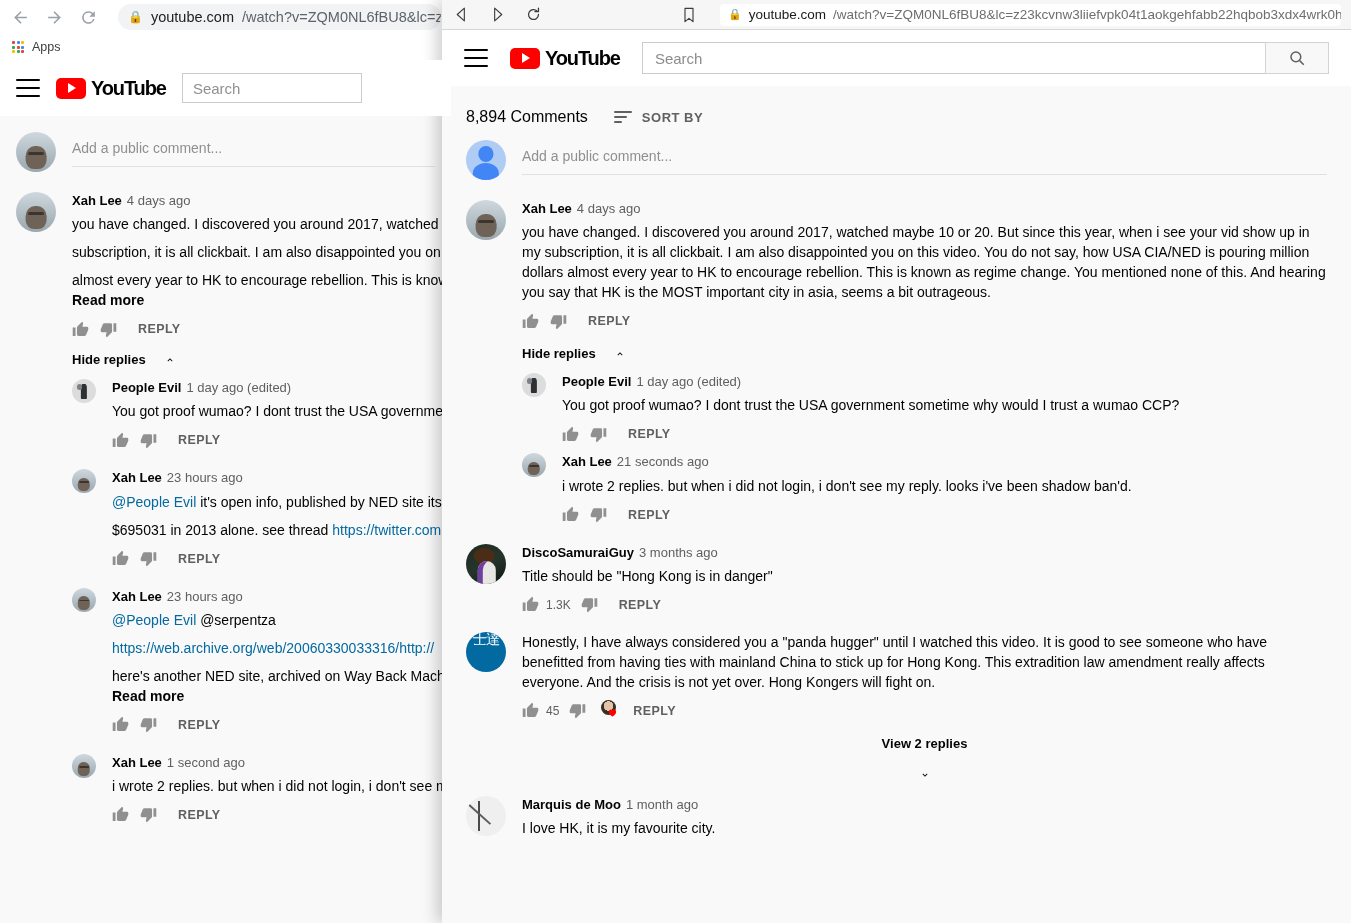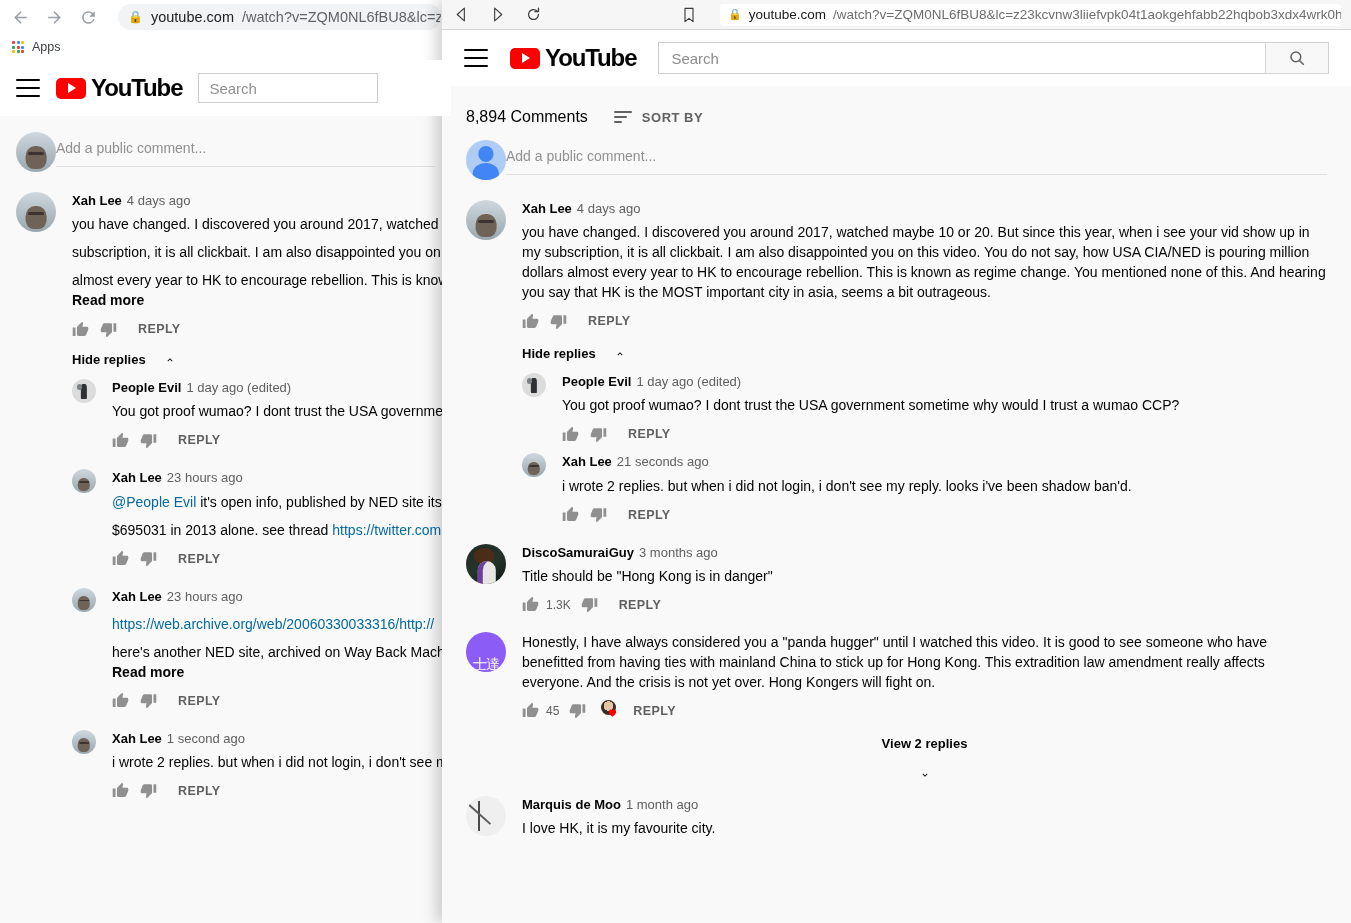--- a/index.html
+++ b/index.html
@@ -34,21 +34,21 @@
 
   .lw-yt-header {
     height: 56px; background:#fff; display:flex; align-items:center;
     padding: 0 16px; gap: 16px; position: relative; z-index: 3;
   }
   .yt-burger { width: 24px; height:18px; display:flex; flex-direction:column; justify-content:space-between; }
   .yt-burger span { display:block; height:2px; background:#030303; border-radius:1px; }
   .yt-logo { display:flex; align-items:center; gap:5px; }
   .yt-play { width:30px; height:21px; background:#ff0000; border-radius:5px; display:flex; align-items:center; justify-content:center; }
   .yt-play::after { content:""; width:0;height:0; border-left:8px solid #fff; border-top:5px solid transparent; border-bottom:5px solid transparent; margin-left:2px;}
-  .yt-word { font-weight: 700; font-size: 24px; letter-spacing:-1.1px; color:#030303; font-family:"Liberation Sans", sans-serif; }
+  .yt-word { font-weight: 700; font-size: 20px; letter-spacing:-1.1px; color:#030303; font-family:"Liberation Sans", sans-serif; }
   .yt-search-box { height: 30px; border:1px solid #ccc; background:#fff; display:flex; align-items:center; padding: 0 10px; font-size: 15px; color:#909090; }
 
   
   .lw-ghost {
     position:absolute; left:0; top:0; width:100%; height:56px;
     display:flex; align-items:center; gap: 22px; padding-left: 8px;
     font-size: 14px; color: #e8e8e8; z-index:1; pointer-events:none; white-space:nowrap;
   }
 
   .lw-body { background:#f9f9f9; height: calc(923px - 60px - 56px); padding: 0 16px; position:relative; }
@@ -75,21 +75,21 @@
 
   
   .av-disco { background: linear-gradient(150deg,#1d2a22 0%, #26352c 50%, #0f1714 100%); }
   .av-disco::before { content:""; position:absolute; left:46%; top:10%; transform:translateX(-50%);
     width:52%; height:40%; background:#4a2c17; border-radius:50%; }
   .av-disco::after { content:""; position:absolute; left:52%; top:44%; transform:translateX(-50%);
     width:46%; height:56%; background:#e8e6e2; border-radius:10px 10px 0 0;
     box-shadow: inset 6px 0 0 -1px #6e3fa0; }
 
   
-  .av-guo { background:#8b5cf6; display:flex; align-items:flex-end; justify-content:center; }
+  .av-guo { background:#0369a1; display:flex; align-items:flex-start; justify-content:center; }
   .av-guo span { color:#fff; font-size: 15px; line-height: 1.0; font-family:"DejaVu Sans", sans-serif;
     letter-spacing:-1px; transform: scale(0.95); text-align:center; }
 
   
   .av-moo { background:#efefef; }
   .av-moo::before { content:""; position:absolute; left:30%; top:14%;
     width:6%; height:74%; background:#4a4a4a; }
   .av-moo::after { content:""; position:absolute; left:6%; top:18%;
     width:74%; height:6%; background:#5a5a5a; transform: rotate(42deg); transform-origin: left center;
     box-shadow: 0 26px 0 -1px #6a6a6a; }
@@ -138,21 +138,21 @@
 
   .rw-body { background:#f9f9f9; height: calc(923px - 30px - 56px); padding: 0 24px; overflow:hidden; }
   .rw-count-row { display:flex; align-items:center; gap: 26px; padding: 22px 0 14px 0; }
   .rw-count { font-size: 16px; color:#030303; }
   .rw-sort { display:flex; align-items:center; gap: 10px; font-size: 13px; font-weight:600;
     letter-spacing:.5px; color:#606060; }
   .sort-lines { display:flex; flex-direction:column; gap:3px; width:18px; }
   .sort-lines i { display:block; height:2px; background:#606060; border-radius:1px; }
   .sort-lines i:nth-child(1){ width:18px; } .sort-lines i:nth-child(2){ width:13px; } .sort-lines i:nth-child(3){ width:8px; }
 
-  .addcomment { display:flex; align-items:flex-start; padding-bottom: 20px; }
+  .addcomment { display:flex; align-items:flex-start; gap:16px; padding-bottom: 20px; }
   .ac-avatar-blue { width:40px; height:40px; border-radius:50%; background:#aeccf4; position:relative; overflow:hidden; flex:0 0 auto;}
   .ac-avatar-blue::before { content:""; position:absolute; left:50%; top:16%; transform:translateX(-50%);
     width:38%; height:38%; border-radius:50%; background:#4285f4; }
   .ac-avatar-blue::after { content:""; position:absolute; left:50%; top:58%; transform:translateX(-50%);
     width:66%; height:52%; border-radius:50% 50% 0 0; background:#4285f4; }
   .ac-field { flex:1; border-bottom:1px solid #e0e0e0; padding: 8px 0 10px 0; font-size:14px; color:#909090; }
 
   .comment-block { padding-bottom: 18px; }
 </style>
 </head>
@@ -308,20 +308,21 @@
                 </div>
               </div>
             </div>
 
             <div class="cbox comment-block">
               <div class="avatar av-24 av-xah"></div>
               <div class="c-main">
                 <div class="c-head">
                   <span class="c-author">Xah Lee</span><span class="c-time">23 hours ago</span>
                 </div>
+                <div class="c-text" style="white-space:nowrap;"><span class="c-link">@People Evil</span><span> @serpentza</span></div>
                 <div class="c-text c-link" style="white-space:nowrap;margin-top:8px;">https://web.archive.org/web/20060330033316/http://</div>
                 <div class="c-text" style="white-space:nowrap;margin-top:8px;">here's another NED site, archived on Way Back Machin</div>
                 <div class="c-readmore">Read more</div>
                 <div class="c-actions">
                   <span class="act-ic">
                       <svg viewBox="0 0 24 24">
                         <path d="M1 21h4V9H1v12zm22-11a2 2 0 0 0-2-2h-6.3l1-4.6v-.3c0-.4-.2-.8-.4-1.1L14.2 1 7.6 7.6c-.4.4-.6.9-.6 1.4v10a2 2 0 0 0 2 2h9c.8 0 1.5-.5 1.8-1.2l3-7c.1-.3.2-.5.2-.8v-2z"></path>
                       </svg>
                     </span>
                   <span class="act-ic">

